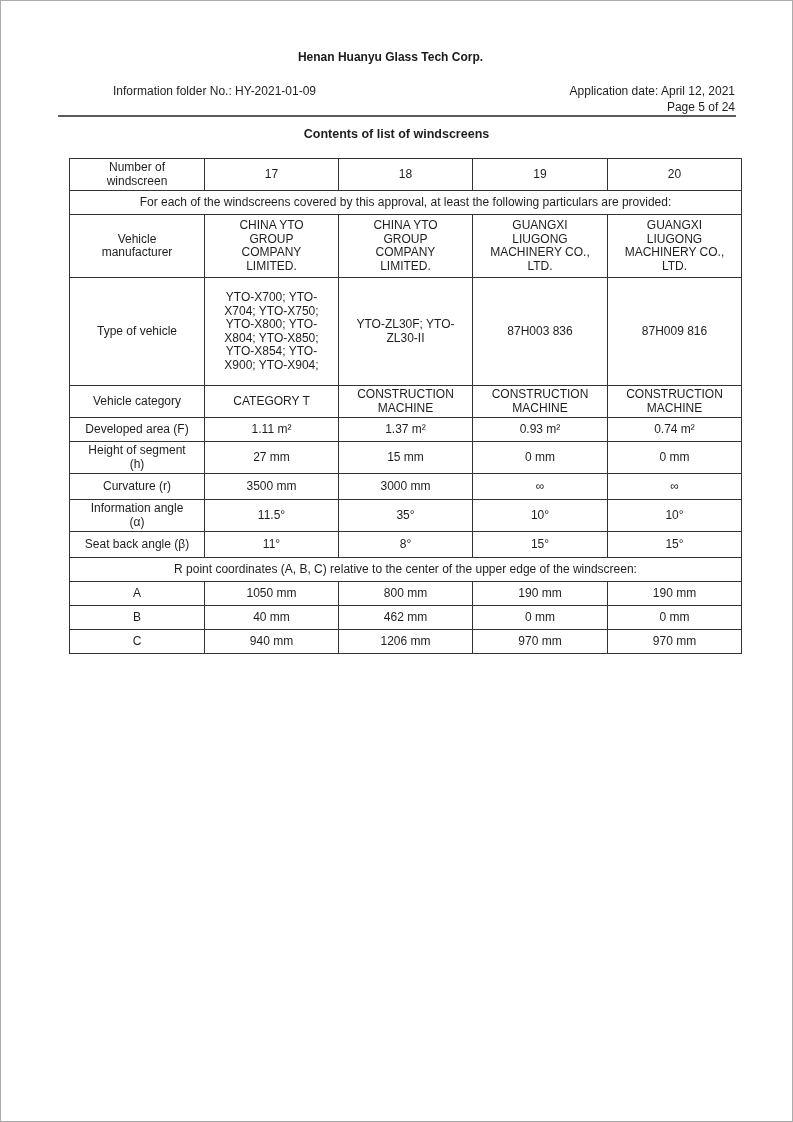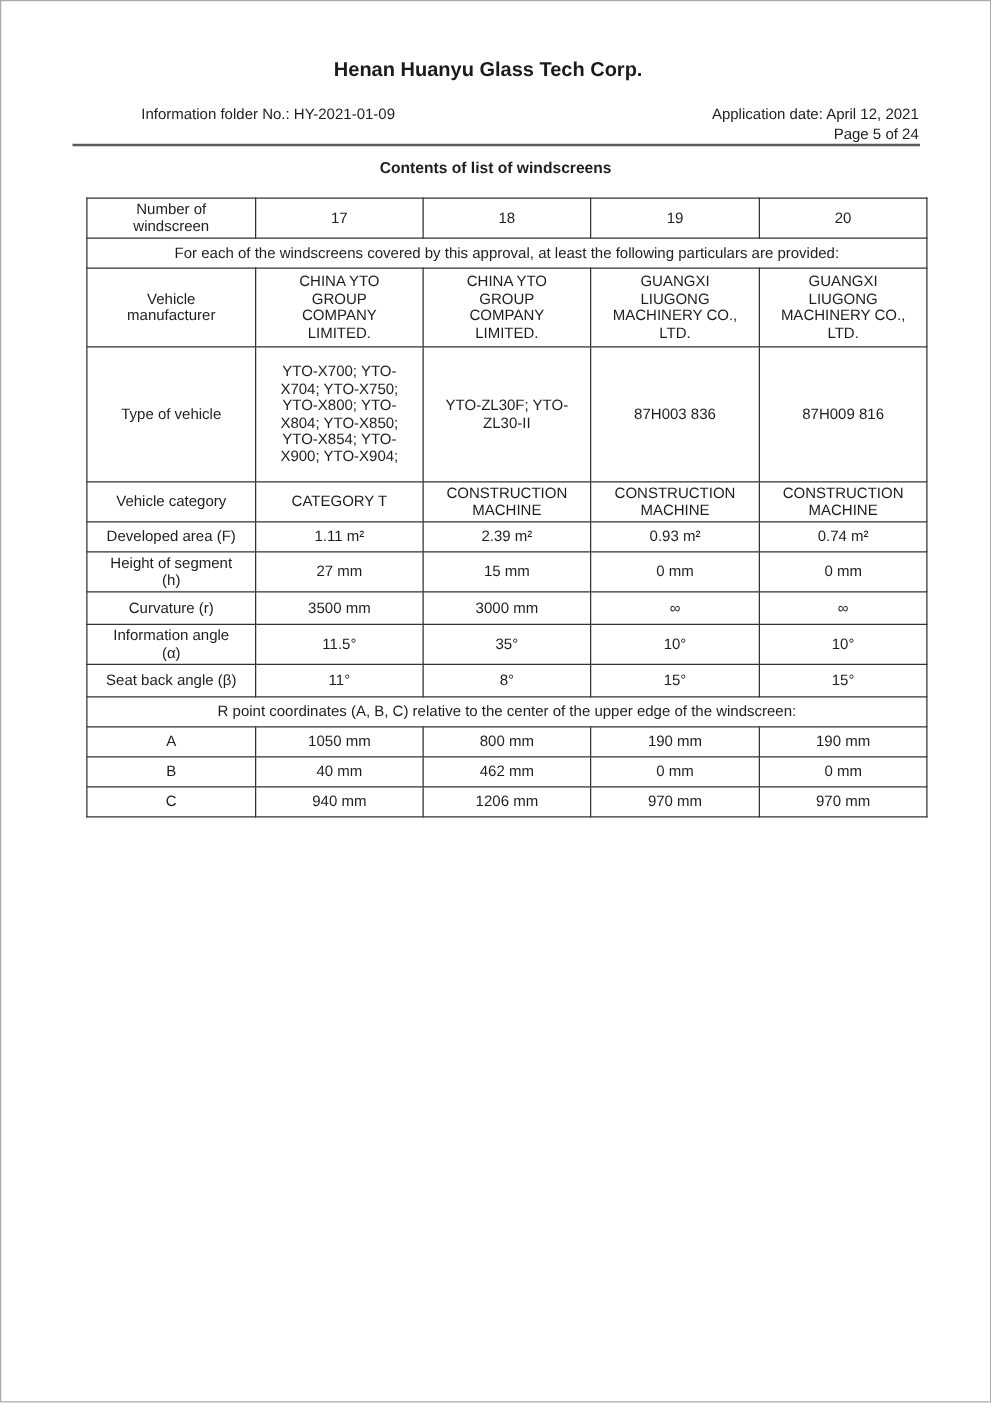--- a/index.html
+++ b/index.html
@@ -8,21 +8,21 @@
     width: 793px; height: 1122px;
     background: #ffffff;
     border: 1px solid #ababab;
     font-family: "Liberation Sans", sans-serif;
     color: #1e1e1e;
     overflow: hidden;
   }
   .doc-title {
     margin: 47px 12px 0 0;
     text-align: center;
-    font-size: 16px;
+    font-size: 12px;
     font-weight: bold;
     line-height: 18px;
     color: #1b1b1b;
   }
   .meta-row {
     display: flex;
     justify-content: space-between;
     margin: 18px 57px 0 57px;
     font-size: 12px;
     line-height: 14px;
@@ -137,21 +137,21 @@
       <tr class="h32">
         <td class="label-cell">Vehicle category</td>
         <td>CATEGORY T</td>
         <td>CONSTRUCTION MACHINE</td>
         <td>CONSTRUCTION MACHINE</td>
         <td>CONSTRUCTION MACHINE</td>
       </tr>
       <tr class="h24">
         <td class="label-cell">Developed area (F)</td>
         <td>1.11 m²</td>
-        <td>2.39 m²</td>
+        <td>1.37 m²</td>
         <td>0.93 m²</td>
         <td>0.74 m²</td>
       </tr>
       <tr class="h30">
         <td class="label-cell">Height of segment (h)</td>
         <td>27 mm</td>
         <td>15 mm</td>
         <td>0 mm</td>
         <td>0 mm</td>
       </tr>

